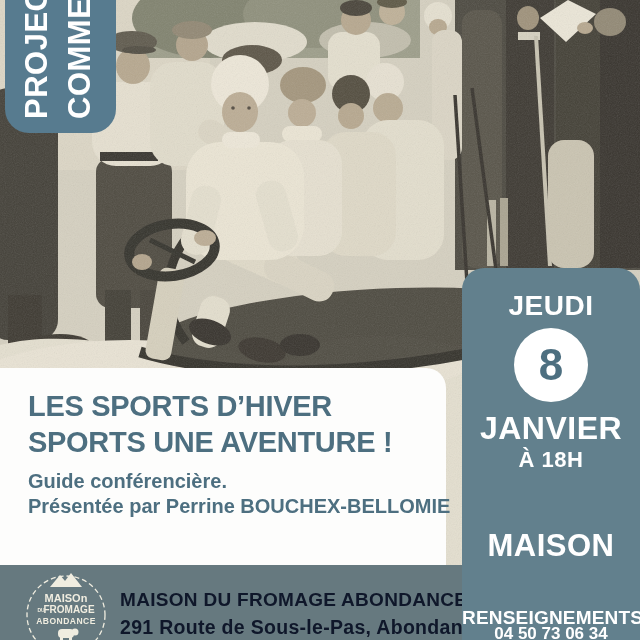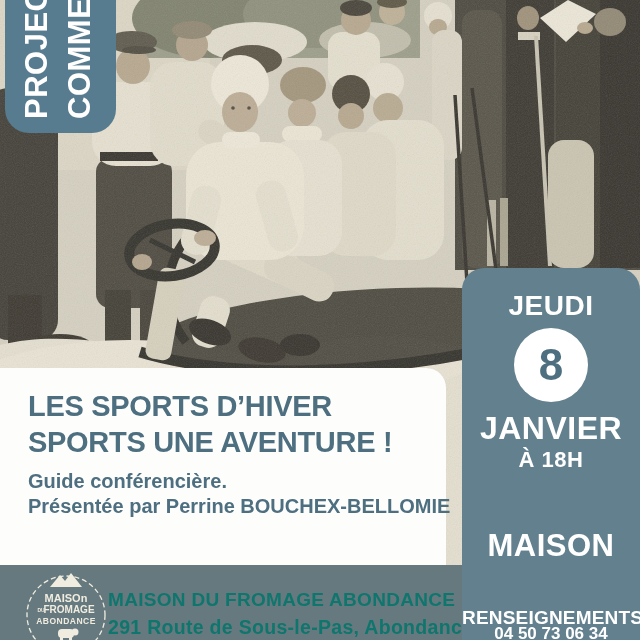--- a/index.html
+++ b/index.html
@@ -57,21 +57,21 @@
   .price { top:260px; font-size:31px; letter-spacing:0.5px; }
   .info  { top:339px; font-size:19px; letter-spacing:0.2px; }
   .phone { top:356px; font-size:17px; }
 
   
   .band {
     position:absolute; left:0; top:565px; width:640px; height:75px;
     background:var(--band-bg); z-index:1;
   }
   .logo { position:absolute; left:24px; top:571px; z-index:2; }
-  .venue { position:absolute; left:108px; top:589px; z-index:2; color:#0f766e; }
+  .venue { position:absolute; left:120px; top:589px; z-index:2; color:#0f172a; }
   .venue-name    { font-size:19px;   line-height:21px; font-weight:bold; letter-spacing:0.3px; white-space:nowrap; }
   .venue-address { font-size:19.5px; line-height:21px; font-weight:bold; letter-spacing:0.3px; margin-top:7px; white-space:nowrap; }
 </style>
 </head>
 <body>
 
 <div class="poster">
 
   <svg class="photo" width="640" height="575" viewBox="0 0 640 575" role="img" aria-label="Vintage black-and-white photograph of four people in white knitwear riding a bobsled in the snow, with a steering wheel held by the front rider, surrounded by standing onlookers in dark coats and flat caps">
     <defs>

